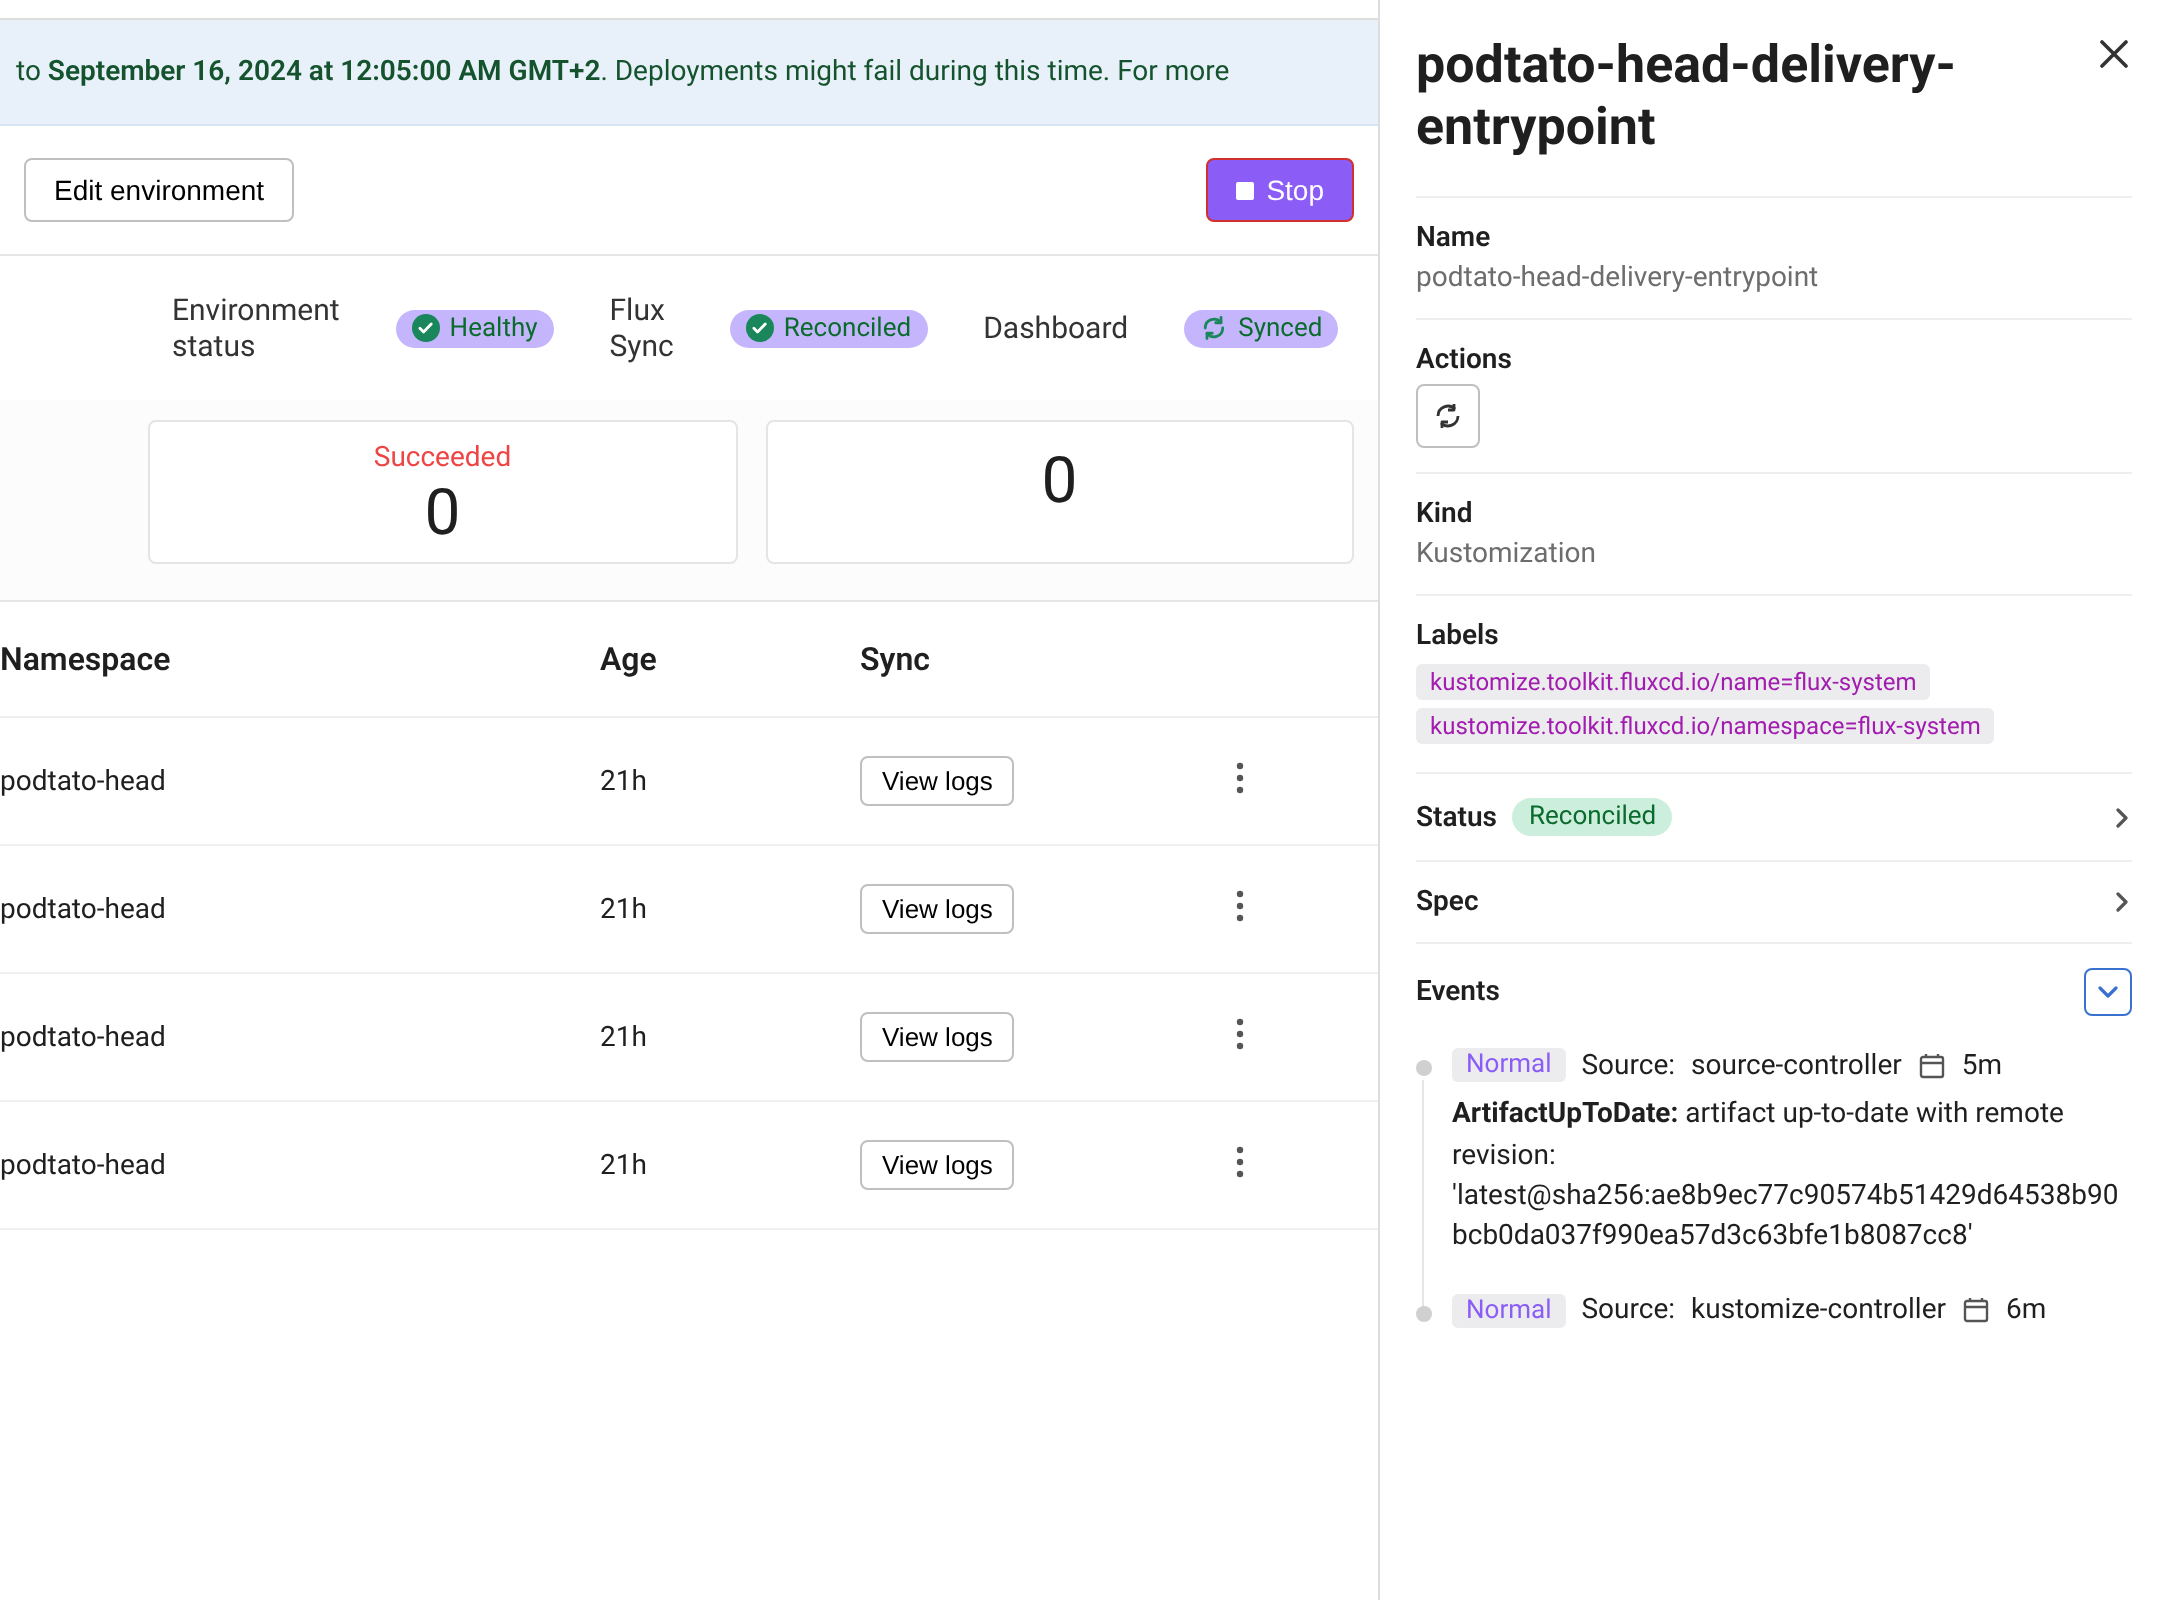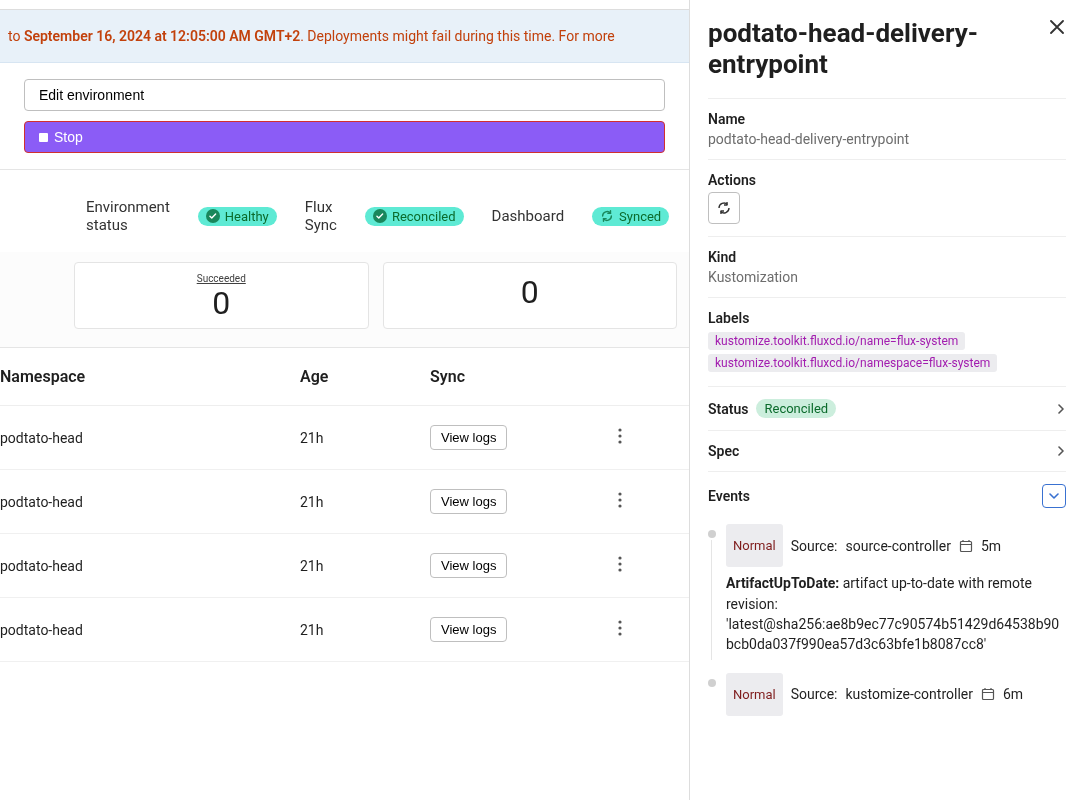--- a/index.html
+++ b/index.html
@@ -1,42 +1,42 @@
 <!DOCTYPE html>
 <html><head>
 <meta charset="utf-8">
 <style>
   * { box-sizing: border-box; margin: 0; padding: 0; }
   body { font-family: -apple-system, BlinkMacSystemFont, "Segoe UI", Roboto, sans-serif; font-size: 14px; color: #1f1f1f; background: #fff; width: 1084px; height: 800px; overflow: hidden; position: relative; }
 
   .main { position: absolute; left: 0; top: 0; right: 395px; bottom: 0; overflow: hidden; }
   .topbar-border { height: 10px; border-bottom: 1px solid #ddd; }
 
-  .banner { background: #e8f1f9; padding: 18px 8px; border-bottom: 1px solid #d7e5f2; font-size: 14px; color: #c2410c; white-space: nowrap; overflow: hidden; }
+  .banner { background: #e8f1f9; padding: 18px 8px; border-bottom: 1px solid #d7e5f2; font-size: 14px; color: #14532d; white-space: nowrap; overflow: hidden; }
   .banner strong { font-weight: 600; }
 
-  .toolbar { display: flex; justify-content: space-between; gap: 10px; padding: 16px 24px; flex-direction: column; }
+  .toolbar { display: flex; justify-content: space-between; gap: 10px; padding: 16px 12px; }
 
   .btn { border: 1px solid #bfbfbf; border-radius: 4px; background: #fff; padding: 7px 14px; font-size: 14px; cursor: pointer; display: inline-flex; align-items: center; gap: 6px; }
   .btn-danger { background: #8b5cf6; border-color: #d1302f; color: #fff; }
   .btn-small { padding: 4px 10px; font-size: 13px; }
 
-  .status-bar { display: flex; align-items: center; gap: 28px; padding: 28px 12px 18px 86px; font-size: 15px; border-top: 1px solid #e5e5e5; }
+  .status-bar { display: flex; align-items: center; gap: 28px; padding: 18px 12px 18px 86px; font-size: 15px; border-top: 1px solid #e5e5e5; }
   .status-label { color: #333; }
   .badge { display: inline-flex; align-items: center; gap: 5px; padding: 2px 8px; border-radius: 10px; font-size: 13px; }
-  .badge-green { background: #5eead4; color: #0b6b2c; }
+  .badge-green { background: #c4b5fd; color: #0b6b2c; }
   .badge-green-soft { background: #cceedd; color: #0b6b2c; }
   .check-svg { width: 14px; height: 14px; }
 
   .kebab { cursor: pointer; padding: 4px 8px; }
   .kebab svg { width: 4px; height: 16px; }
 
   .stats { display: flex; gap: 14px; padding: 10px 12px 18px 12px; background: #fcfcfc; }
   .stat-card { flex: 1; border: 1px solid #e4e4e4; border-radius: 4px; background: #fff; text-align: center; padding: 10px 0 6px 0; }
-  .stat-card .label { font-size: 10px; color: #404040; text-decoration: underline; }
+  .stat-card .label { font-size: 14px; color: #ef4444; }
   .stat-card .value { font-size: 32px; font-weight: 400; margin-top: 0; }
 
   .list { border-top: 1px solid #e5e5e5; }
   .list-header, .list-row { display: grid; grid-template-columns: 300px 130px 170px 40px; align-items: center; padding: 0 0 0 0; }
   .list-header { font-weight: 600; font-size: 16px; height: 58px; border-bottom: 1px solid #eee; }
   .list-row { height: 64px; border-bottom: 1px solid #f0f0f0; font-size: 14px; }
   .col-ns { padding-left: 0; }
   .col-actions { text-align: center; }
 
   
@@ -52,21 +52,21 @@
   .expand-caret { border: 1px solid #3971d1; border-radius: 4px; width: 24px; height: 24px; display: inline-flex; align-items: center; justify-content: center; cursor: pointer; }
   .chev { width: 10px; height: 10px; }
 
   .events { border-top: 1px solid #eee; padding-top: 12px; }
   .event-item { display: flex; gap: 10px; margin-bottom: 18px; }
   .event-dot { width: 8px; height: 8px; border-radius: 50%; background: #d0d0d0; margin-top: 6px; flex-shrink: 0; position: relative; }
   .event-dot::after { content: ""; position: absolute; left: 3px; top: 10px; width: 1px; height: 120px; background: #e5e5e5; }
   .event-item:last-child .event-dot::after { display: none; }
   .event-body { flex: 1; font-size: 14px; }
   .event-head { display: flex; align-items: center; gap: 8px; flex-wrap: wrap; margin-bottom: 6px; }
-  .tag-normal { background: #ececef; color: #7f1d1d; border-radius: 3px; padding: 14px 7px; font-size: 13px; }
+  .tag-normal { background: #ececef; color: #8b5cf6; border-radius: 3px; padding: 1px 7px; font-size: 13px; }
   .event-msg { line-height: 1.45; word-break: break-word; }
   .cal-icon { width: 14px; height: 14px; }
 
   .section-header-row { display: flex; justify-content: space-between; align-items: center; padding: 12px 0; border-top: 1px solid #eee; }
   .section-header-row .h { font-weight: 600; }
 
   .stop-square { width: 9px; height: 9px; background: #fff; display: inline-block; border-radius: 1px; }
 </style>
 </head>
 <body>

